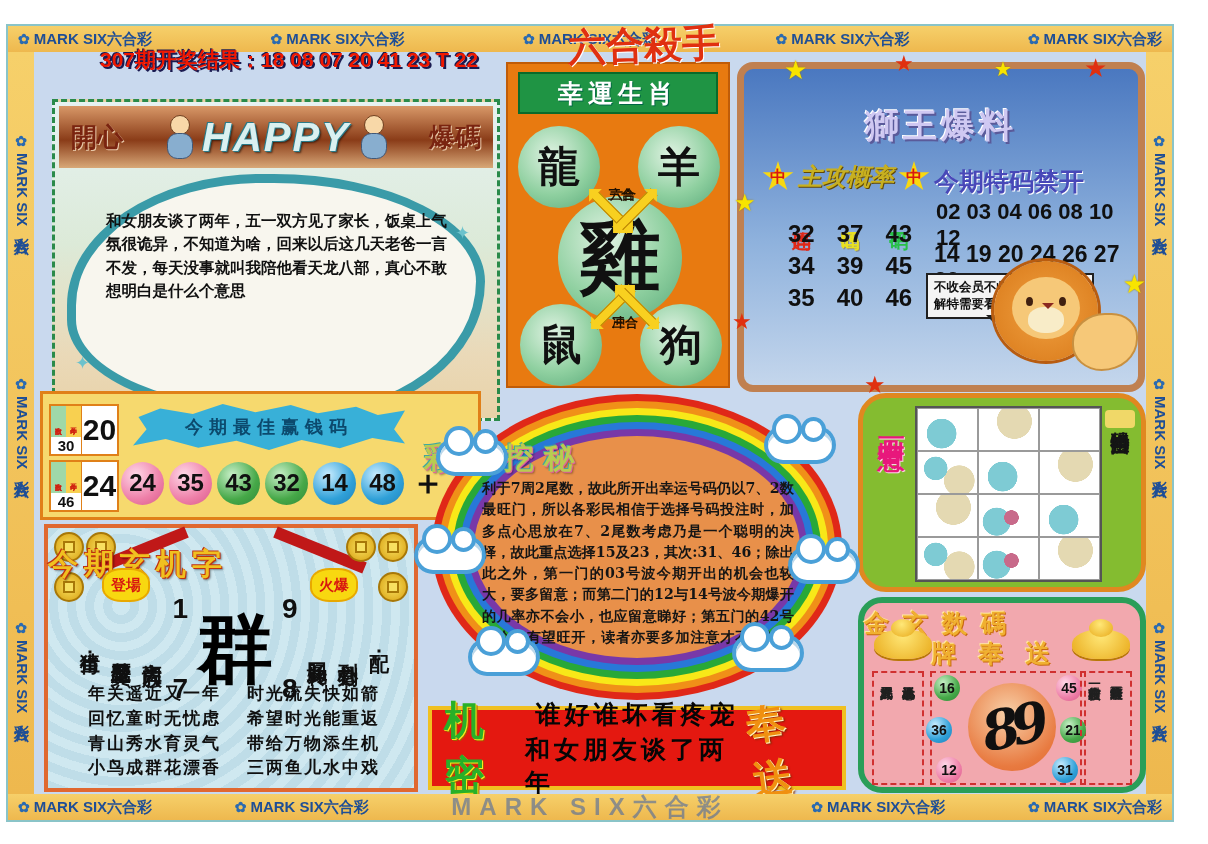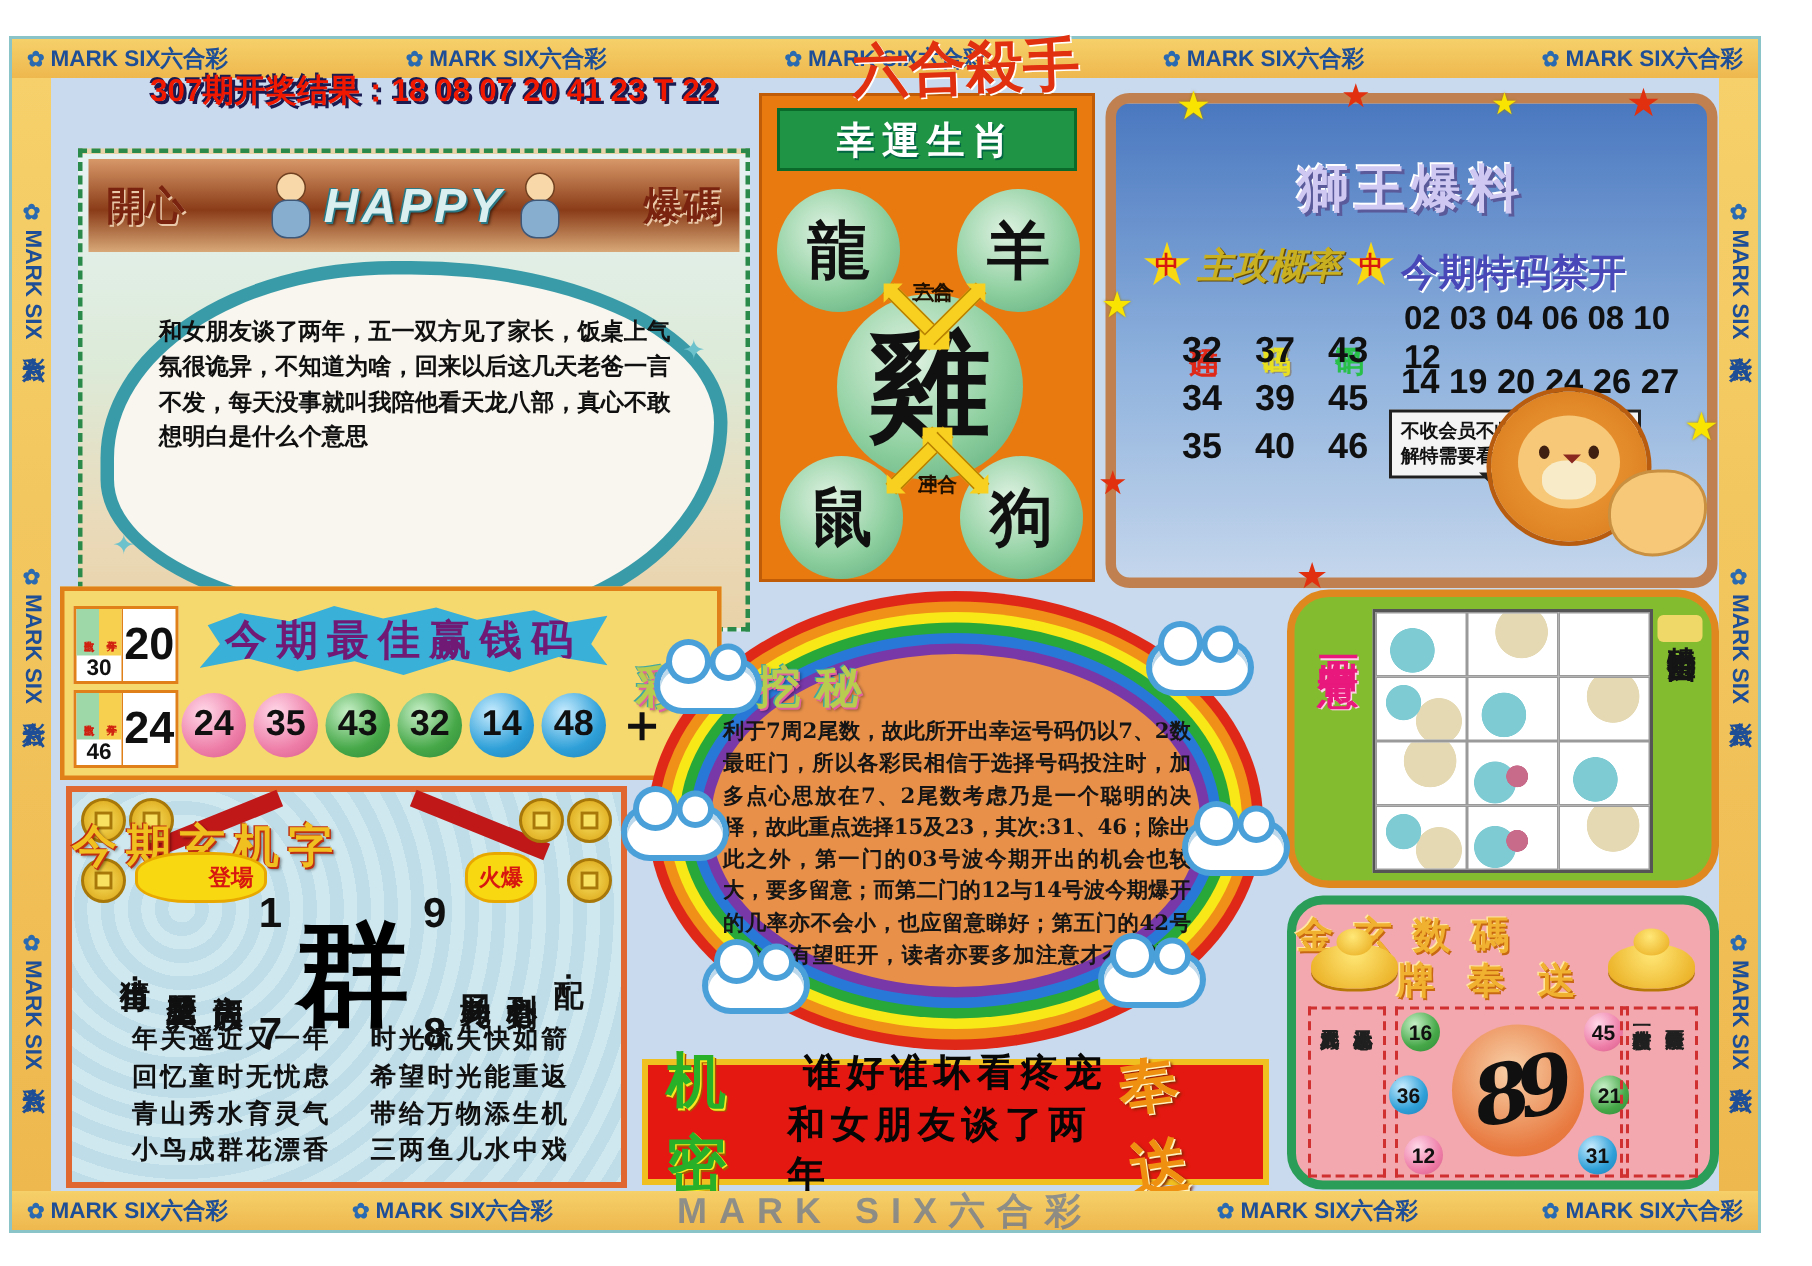--- a/index.html
+++ b/index.html
@@ -30,21 +30,21 @@
   .panel{position:absolute;box-sizing:border-box;}
   .v{writing-mode:vertical-rl;text-orientation:upright;}
   
   .happy{left:44px;top:40px;width:448px;height:322px;border:3px dashed #2a8a4a;
          background:linear-gradient(180deg,#e6f2f2 0%,#dcead8 45%,#ead9b8 80%,#e8d2a8 100%);margin-top:33px;}
   .happy-head{position:absolute;left:4px;top:4px;right:4px;height:62px;
               background:linear-gradient(180deg,#d89868,#8a3c18 55%,#d8a878);
               display:flex;align-items:center;justify-content:space-between;padding:0 12px;}
   .happy-side{font-size:26px;font-weight:bold;color:#7a2410;text-shadow:1px 1px 0 #e8c8a8;}
   .happy-mid{display:flex;align-items:center;gap:8px;}
-  .happy-word{font-size:32px;font-weight:bold;font-style:italic;color:#daf0f0;
+  .happy-word{font-size:40px;font-weight:bold;font-style:italic;color:#daf0f0;
               text-shadow:1px 1px 0 #2a7a88,-1px -1px 0 #2a7a88,2px 2px 2px #0008;letter-spacing:2px;}
   .kid{position:relative;width:30px;height:44px;}
   .kid::before{content:"";position:absolute;left:6px;top:0;width:18px;height:18px;border-radius:50%;
                background:#f8d8a8;border:1px solid #704020;}
   .kid::after{content:"";position:absolute;left:3px;top:18px;width:24px;height:24px;border-radius:40%;
               background:#88aecf;border:1px solid #405878;}
   .story-cloud{position:absolute;left:12px;top:72px;width:400px;height:228px;background:#f8f6ee;
                border:9px solid #3a9ba8;border-radius:48% 52% 45% 55%/55% 45% 58% 42%;}
   .story-text{position:absolute;left:30px;top:26px;width:350px;font-size:15.5px;font-weight:bold;
               color:#101010;line-height:1.5;font-family:"DejaVu Serif",serif;}
@@ -107,21 +107,21 @@
   .stat-left{width:30px;display:flex;flex-direction:column;border-right:1px solid #e08018;}
   .stat-labels{display:flex;flex:1;}
   .stat-lab{writing-mode:vertical-rl;text-orientation:upright;font-size:7px;font-weight:bold;color:#d02010;
             flex:1;display:flex;align-items:center;justify-content:center;line-height:1;}
   .lab-a{background:#9fd8a8;} .lab-b{background:#f8d050;}
   .stat-count{font-size:15px;font-weight:bold;color:#101010;text-align:center;}
   .stat-ball{flex:1;display:flex;align-items:center;justify-content:center;font-size:30px;font-weight:bold;color:#101010;}
   .best-burst{position:absolute;left:90px;top:10px;width:272px;height:46px;background:#38b0d8;
               clip-path:polygon(2% 28%,10% 10%,22% 22%,33% 0,45% 18%,58% 2%,68% 20%,82% 6%,90% 24%,100% 14%,96% 55%,100% 86%,88% 74%,76% 96%,62% 78%,50% 100%,38% 80%,24% 95%,12% 76%,0 90%,5% 55%);
               display:flex;align-items:center;justify-content:center;}
-  .best-title{color:#701a75;font-size:28px;font-weight:bold;letter-spacing:6px;font-family:"DejaVu Serif",serif;}
+  .best-title{color:#0c4a6e;font-size:18px;font-weight:bold;letter-spacing:6px;font-family:"DejaVu Serif",serif;}
   .ballrow{position:absolute;left:78px;top:66px;display:flex;align-items:center;gap:5px;}
   .ball{width:43px;height:43px;border-radius:50%;display:flex;align-items:center;justify-content:center;
         font-size:24px;font-weight:bold;color:#101010;}
   .b-pink{background:radial-gradient(circle at 35% 30%,#ffd8e8,#ee7fa8 60%,#d85888);}
   .b-green{background:radial-gradient(circle at 35% 30%,#c8f0c8,#46a848 60%,#2f8838);}
   .b-blue{background:radial-gradient(circle at 35% 30%,#c8ecff,#2fa0d8 60%,#1f80b8);}
   .b-orange{background:radial-gradient(circle at 35% 30%,#ffe8c0,#f0a048 60%,#d88028);}
   .plus{font-size:34px;font-weight:bold;color:#101010;margin:0 2px;}
   
   .mystery{left:36px;top:498px;width:374px;height:268px;border:4px solid #e06830;
@@ -443,21 +443,21 @@
   <div class="panel mystery">
     <span class="coin" style="left:6px;top:4px;"></span>
     <span class="coin" style="left:38px;top:4px;"></span>
     <span class="coin" style="right:38px;top:4px;"></span>
     <span class="coin" style="right:6px;top:4px;"></span>
     <span class="coin" style="left:6px;top:44px;"></span>
     <span class="coin" style="right:6px;top:44px;"></span>
     <div class="ribbon" style="left:46px;top:16px;transform:rotate(-22deg);"></div>
     <div class="ribbon" style="right:46px;top:16px;transform:rotate(22deg);"></div>
     <div class="mys-title">今期玄机字</div>
-    <div class="mbadge" style="left:44px;padding-left:40px;">登場</div>
+    <div class="mbadge" style="left:56px;">登場</div>
     <div class="mbadge" style="right:58px;">火爆</div>
     <div class="mys-mid">
       <span class="mid-v v">猜生肖：</span>
       <span class="mid-v v">楚腰卫鬓</span>
       <span class="mid-v v">高门大族</span>
       <span class="numcol">
         <span>1</span>
         <span>7</span>
       </span>
       <span class="mainchar">群</span>

